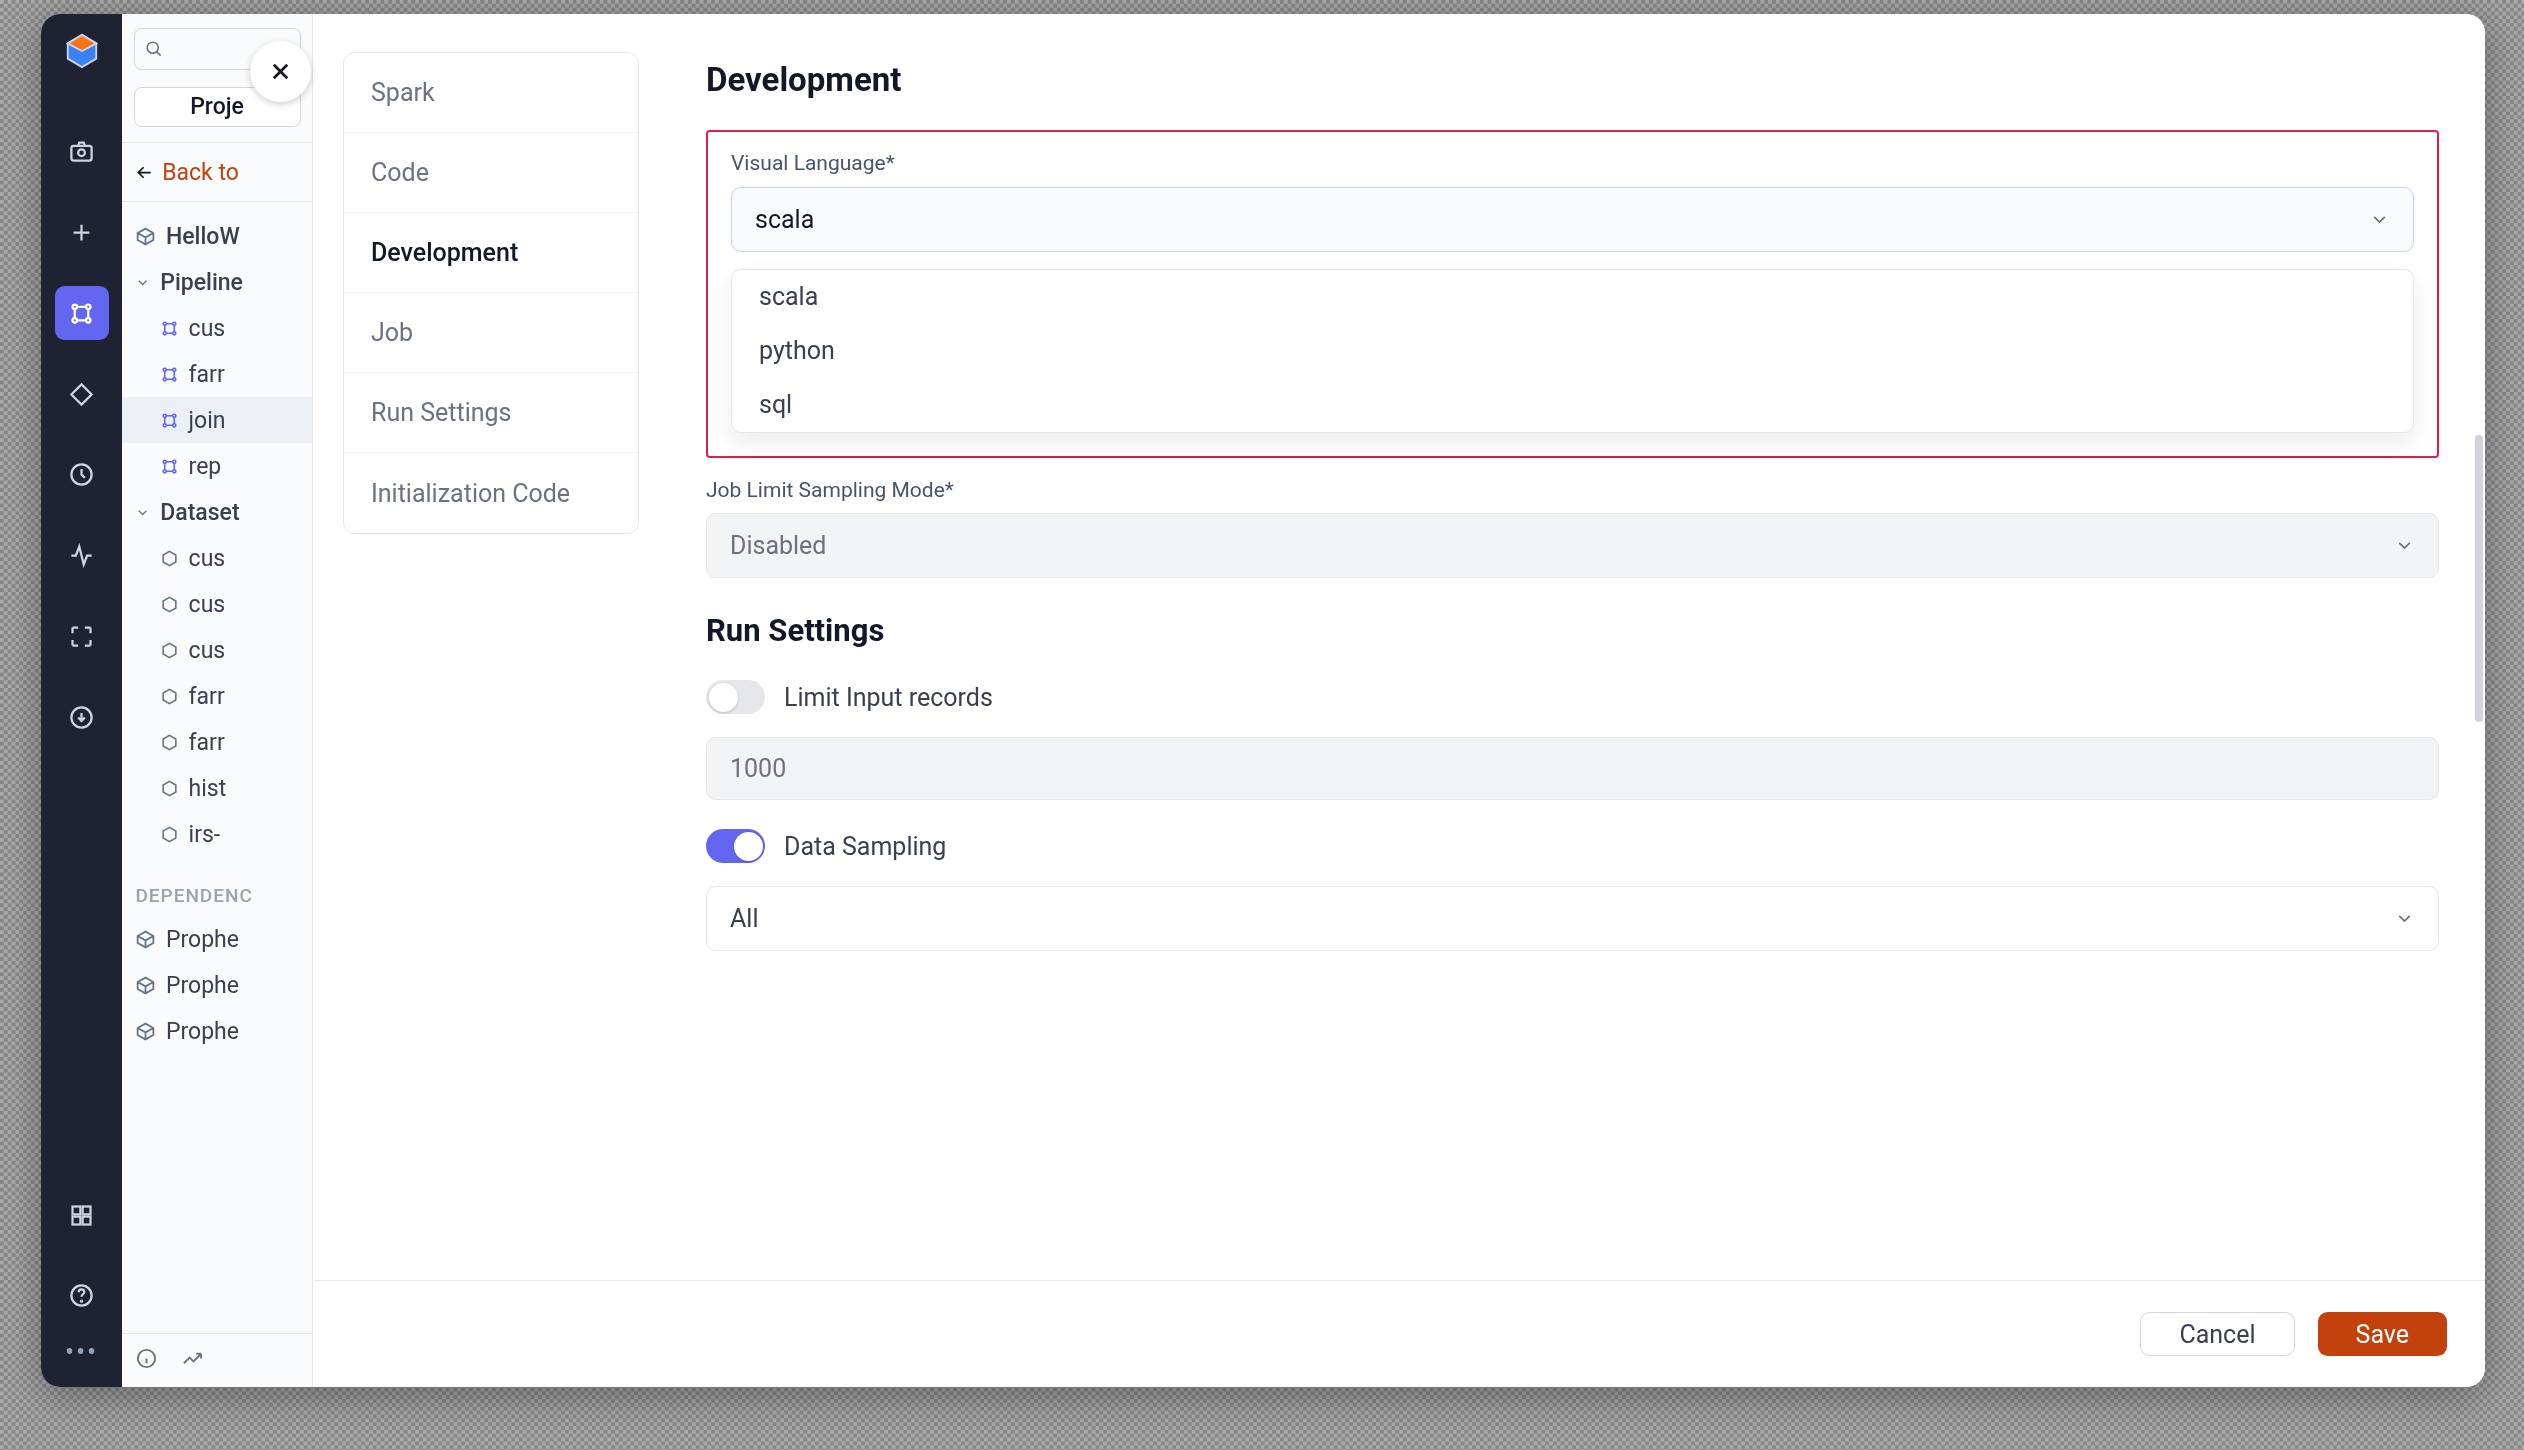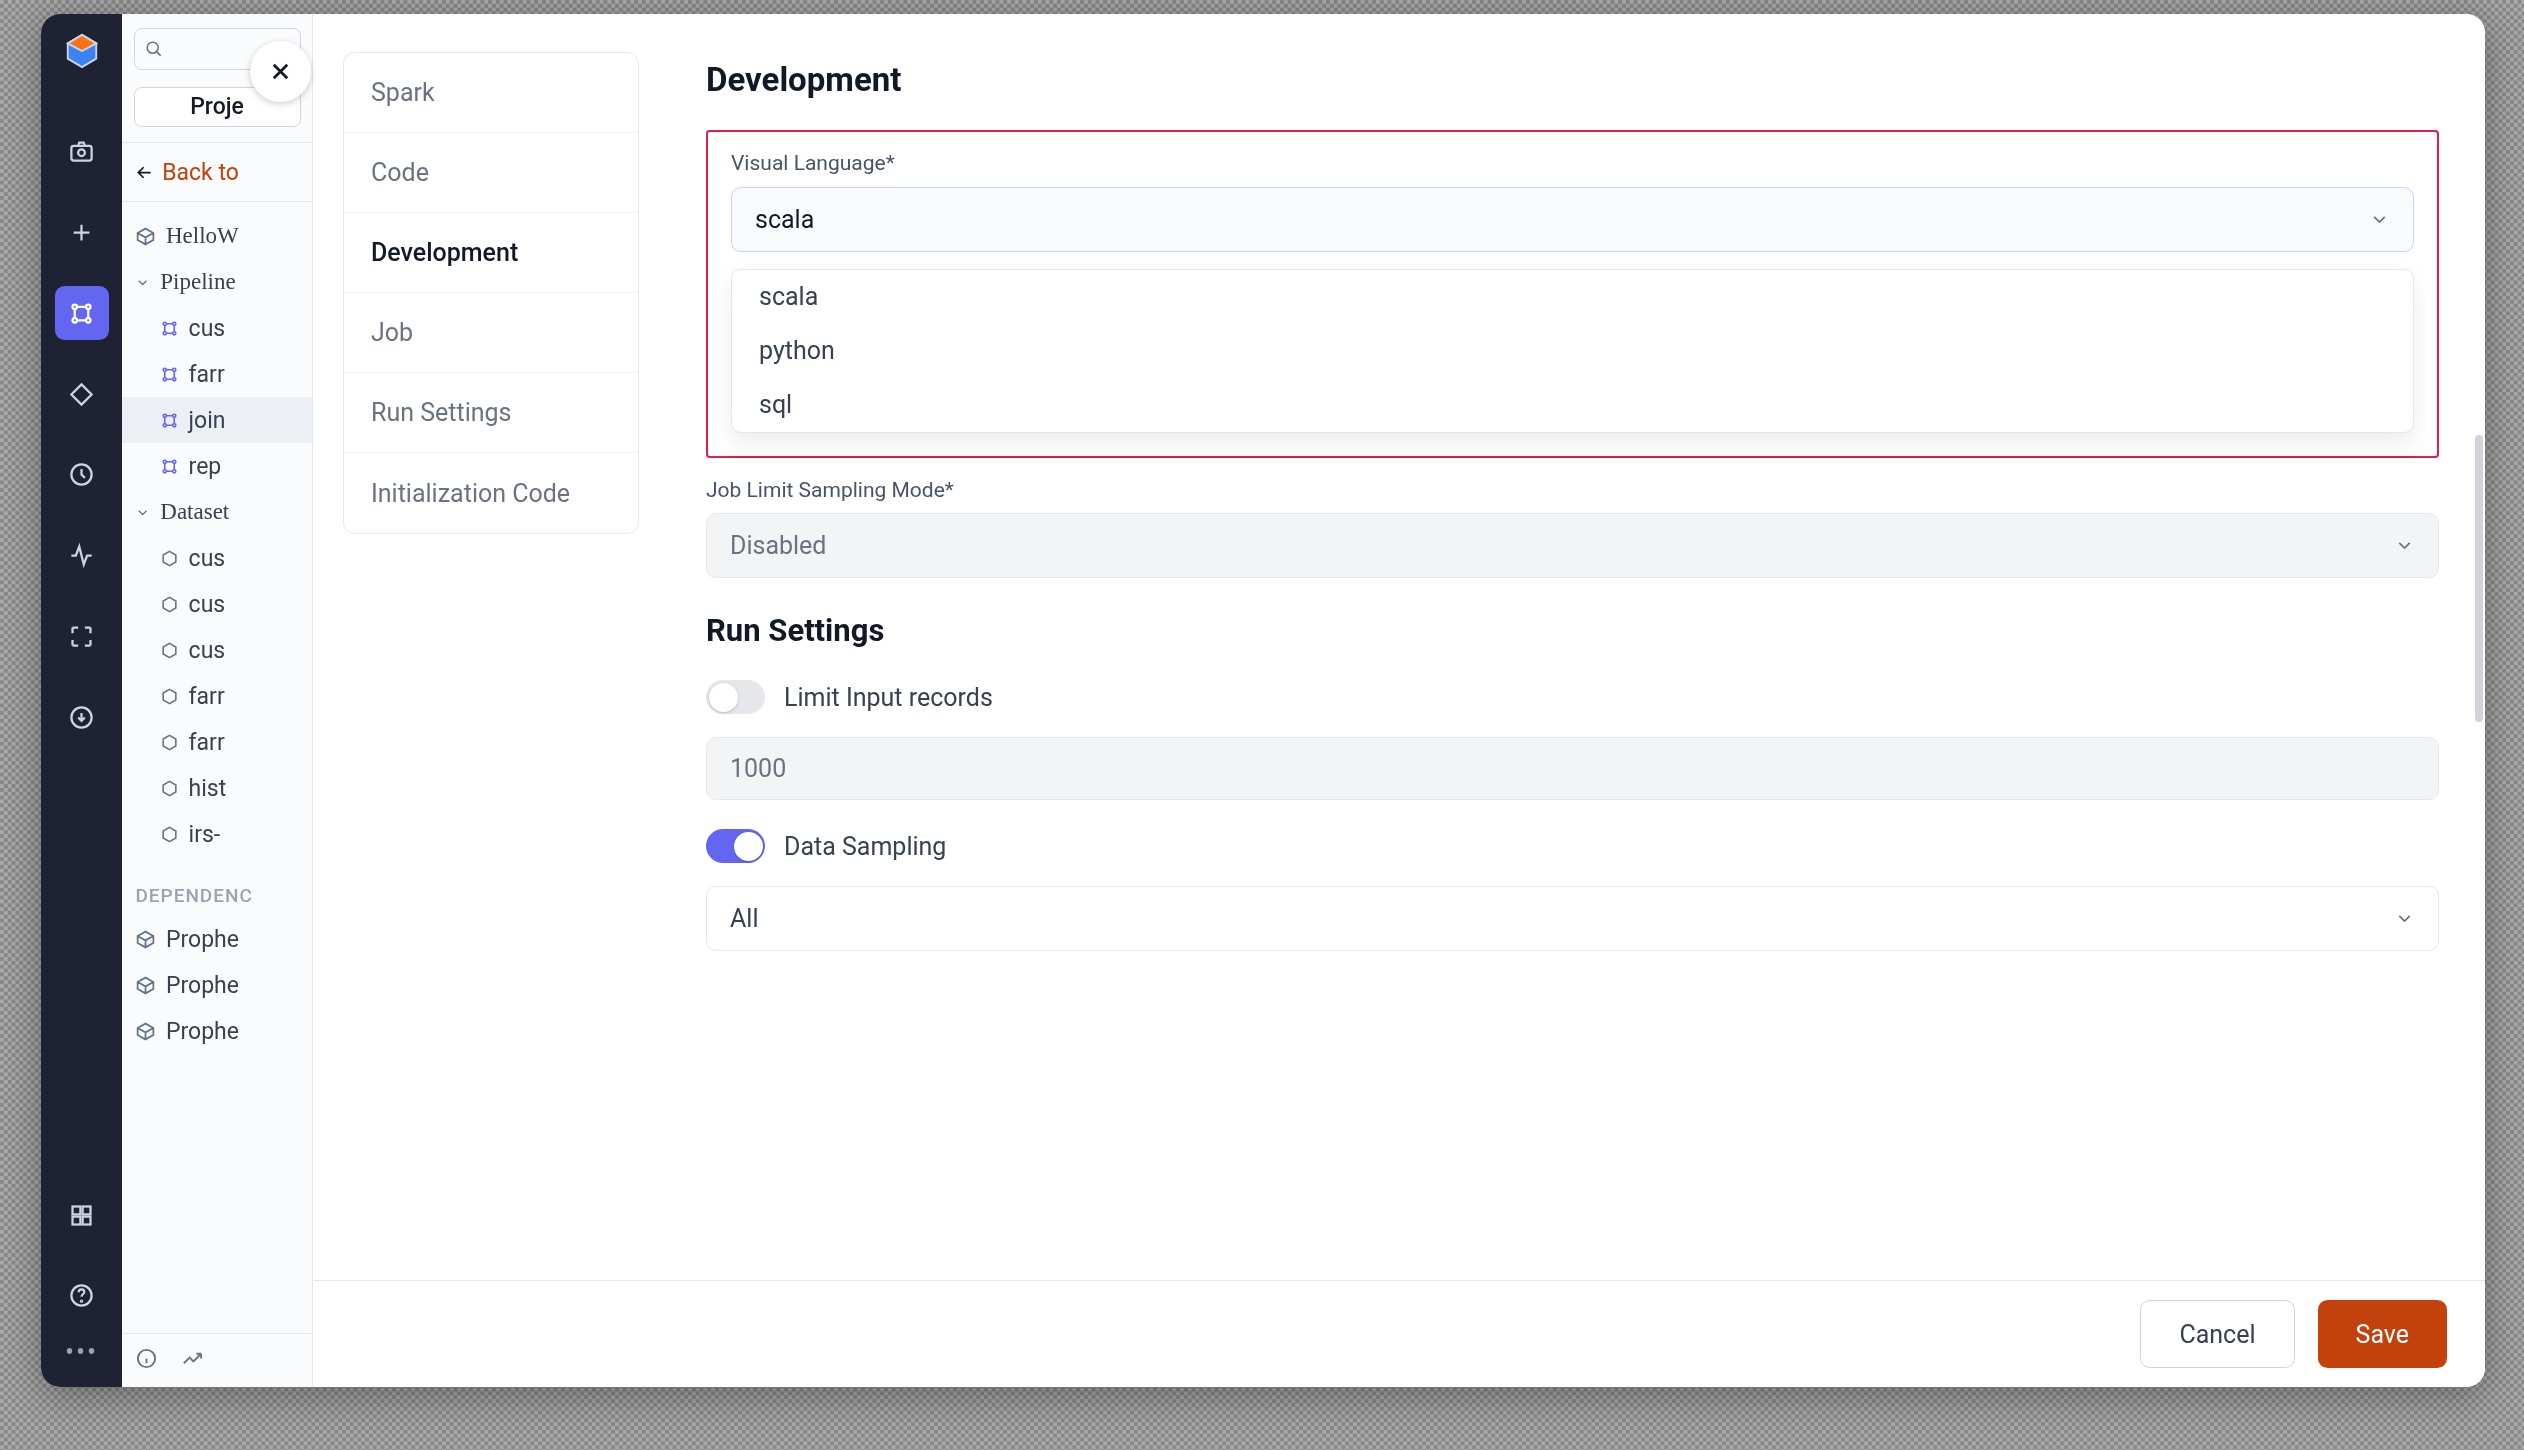--- a/index.html
+++ b/index.html
@@ -47,21 +47,21 @@
   flex-direction:column;
   position: relative;
 }
 .search-box { margin:13.4px 11.5px 9.6px; height:42px; border:1px solid #d1d5db; border-radius:7.7px; display:flex; align-items:center; padding:0 9.6px; color:#6b7280; }
 .search-box svg { stroke:#6b7280; fill:none; stroke-width:2; margin-right:7.7px; flex-shrink:0; }
 .proj-btn { margin:7.7px 11.5px 15.3px; height:40px; border:1px solid #d1d5db; border-radius:7.7px; display:flex; align-items:center; justify-content:center; font-size:23px; font-weight:500; color:#111827; background:#fff; cursor:pointer; }
 .back-row { padding:15.3px 11.5px; border-top:1px solid #e5e7eb; border-bottom:1px solid #e5e7eb; display:flex; align-items:center; font-size:23px; color:#c2410c; cursor:pointer; }
 .back-row svg { stroke:#111827; fill:none; stroke-width:2; margin-right:7.7px; }
 .tree { padding:11.5px 0; }
 .tree-item { height:46px; display:flex; align-items:center; padding:0 9.6px 0 13.4px; font-size:23px; color:#374151; cursor:pointer; }
-.tree-item.hdr { font-weight:500;font-family:Liberation Serif, serif; }
+.tree-item.hdr { font-weight:500; }
 .tree-item.sel { background:#eceff4;text-align:right; }
 .tree-indent { padding-left:38px; }
 .tree-item svg { stroke:#64748b; fill:none; stroke-width:2; margin-right:9.6px; flex-shrink:0; }
 .tree .hex-icon svg { stroke:#64748b; }
 .tree .flow-icon svg { stroke:#6366f1; }
 .tree-caret { margin-right:5.7px; stroke:#94a3b8; }
 .dep-label { padding:15.3px 13.4px 9.6px; font-size:19px; letter-spacing:1px; color:#9ca3af; font-weight:500; }
 .bottom-bar { margin-top:auto; border-top:1px solid #e5e7eb; height:54px; display:flex; align-items:center; padding:0 13.4px; gap:23px; }
 .bottom-bar svg { stroke:#6b7280; fill:none; stroke-width:2; }
 
@@ -135,21 +135,21 @@
 .toggle { width:59px; height:34px; border-radius:34px; background:#e5e7eb; position:relative; cursor:pointer; }
 .toggle.on { background:#6366f1; }
 .toggle .knob { width:29px; height:29px; background:#fff; border-radius:50%; position:absolute; top:2.9px; left:2.9px; box-shadow:0 1px 2.9px rgba(0,0,0,0.2); }
 .toggle.on .knob { left:28px; }
 .input-box { height:63px; border:1px solid #e5e7eb; background:#f3f4f6; border-radius:9.6px; display:flex; align-items:center; padding:0 23px; font-size:25px; color:#6b7280; margin-bottom:29px; }
 
 .footer {
   height:107px; border-top:1px solid #e5e7eb;
   display:flex; align-items:center; justify-content:flex-end; gap:23px; padding:0 38px;
 }
-.btn { height:68px; padding:0 38px; border-radius:9.6px; font-size:25px; display:flex; align-items:center; cursor:pointer; }
+.btn { height:44px; padding:0 38px; border-radius:9.6px; font-size:25px; display:flex; align-items:center; cursor:pointer; }
 .btn-secondary { border:1px solid #d1d5db; background:#fff; color:#374151; }
 .btn-primary { background:#c2410c; color:#fff; border:none; }
 
 .field-block { margin-bottom:29px; }
 
 .scroll-indicator { position:absolute; right:1.9px; top:421px; width:7.7px; height:287px; background:#d1d5db; border-radius:3.8px; }
 </style>
 </head>
 <body>
 

